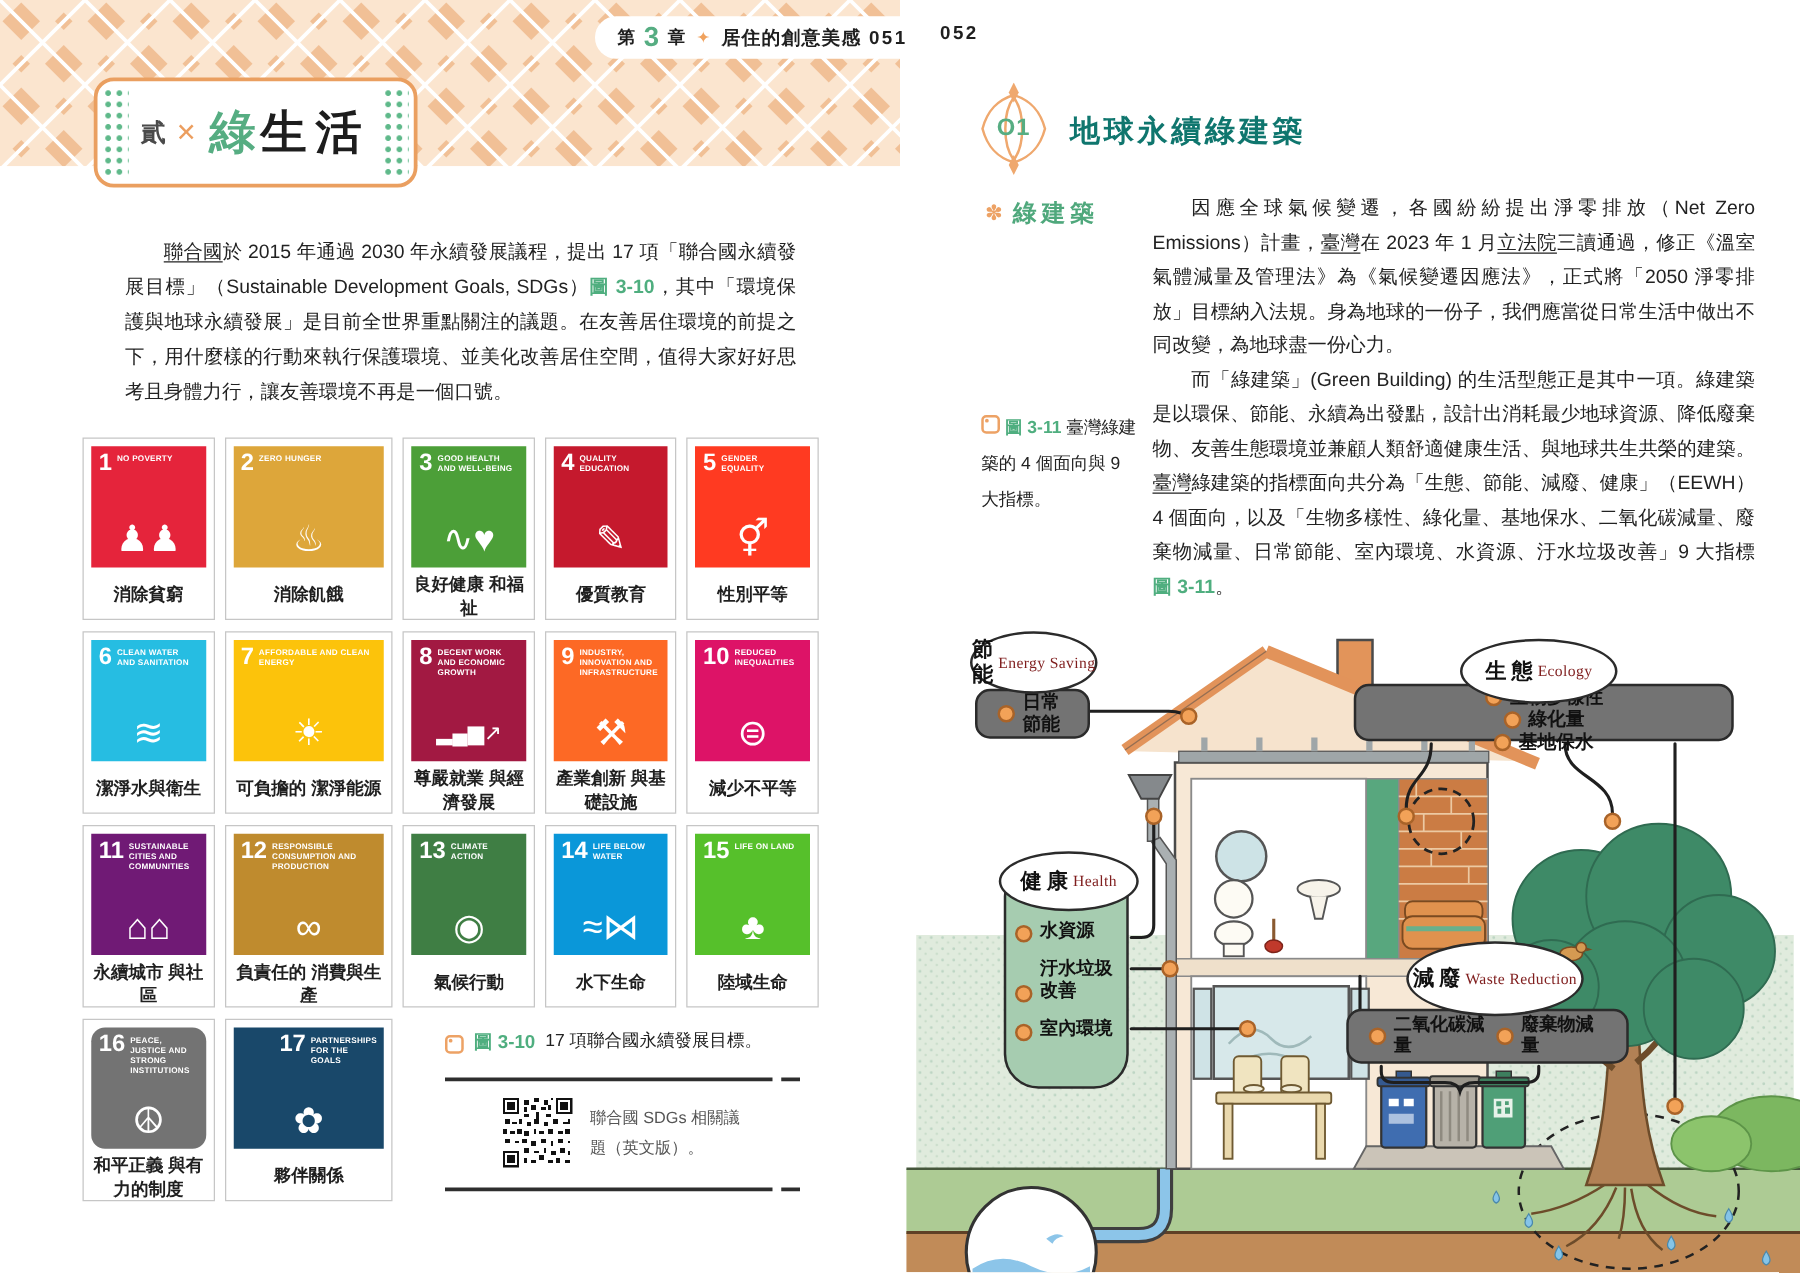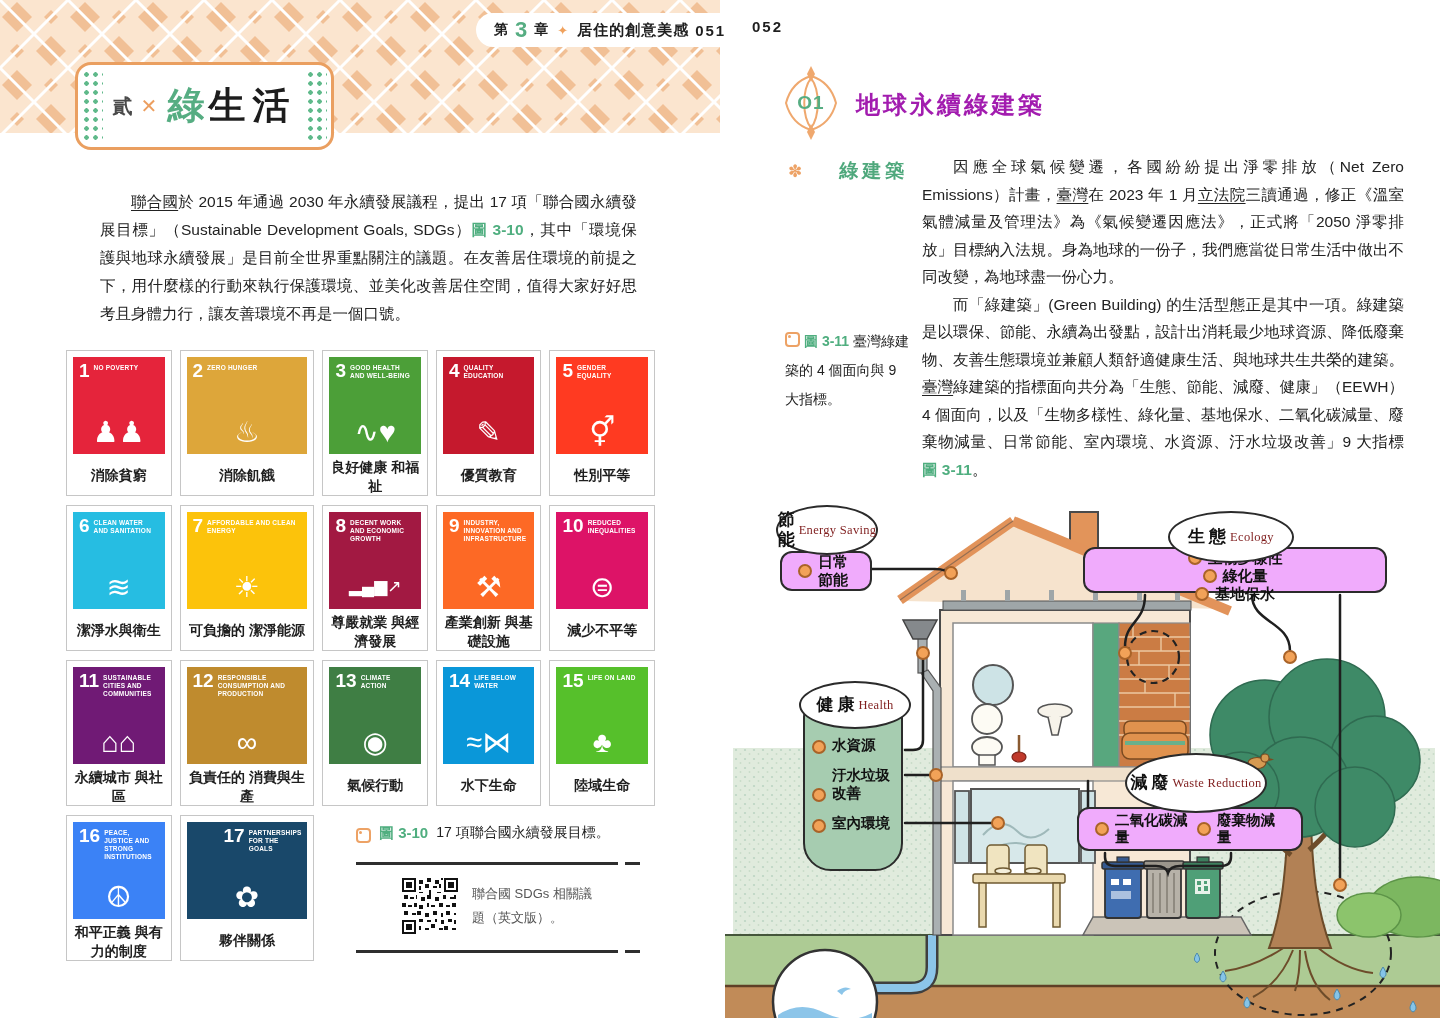--- a/index.html
+++ b/index.html
@@ -46,39 +46,39 @@
   .rule{position:absolute;left:356px;width:284px;display:flex;align-items:center;gap:7px;}
   .rule .long{flex:1;height:2.5px;background:#2e2e2e;}
   .rule .short{width:15px;height:2.5px;background:#2e2e2e;}
   .qr-row{position:absolute;left:402px;top:878px;display:flex;gap:14px;align-items:center;}
   .qr-note{font-size:13px;color:#555;line-height:1.85;width:128px;}
   
   .pagenum-right{position:absolute;left:752px;top:18px;font-weight:bold;font-size:15px;letter-spacing:2px;}
   .o1-badge{position:absolute;left:782px;top:66px;width:58px;height:74px;}
   .o1-text{position:absolute;left:782px;top:92px;width:58px;text-align:center;font-weight:bold;
     font-size:19px;color:#56ad82;letter-spacing:1px;}
-  .right-title{position:absolute;left:856px;top:89px;font-weight:bold;font-size:24px;letter-spacing:3px;color:#a21caf;}
+  .right-title{position:absolute;left:856px;top:89px;font-weight:bold;font-size:24px;letter-spacing:3px;color:#0f766e;}
   .section-label{position:absolute;left:788px;top:158px;display:flex;align-items:center;gap:8px;}
   .sl-flower{color:#eda265;font-size:17px;}
-  .sl-text{font-weight:bold;font-size:19px;color:#4fa87c;letter-spacing:4px;margin-left:29px;}
+  .sl-text{font-weight:bold;font-size:19px;color:#4fa87c;letter-spacing:4px;}
   .para-right{position:absolute;left:922px;top:153px;width:482px;font-size:15.5px;line-height:27.5px;
     text-align:justify;color:#222;}
   .para-right p{margin:0;text-indent:2em;}
   .fc-311{left:785px;top:327px;width:126px;display:block;font-size:13.5px;line-height:28px;color:#222;}
   .fc-311 .ficon{display:inline-block;vertical-align:-1px;margin:0 4px 0 0;}
   .fc-311 .fc-label{font-size:14px;}
   
   .diagram{position:absolute;left:725px;top:505px;width:715px;height:513px;}
   .scene{position:absolute;left:0;top:0;z-index:1;}
   .lbl{position:absolute;background:#fff;border:2px solid #2b2b2b;border-radius:50%;
     display:flex;align-items:center;justify-content:center;z-index:4;}
   .lbl .zh{font-weight:bold;font-size:17px;letter-spacing:4px;color:#111;line-height:1.15;}
   .lbl .en{font-family:"Liberation Serif","DejaVu Serif",serif;font-weight:normal;font-size:12.5px;
     color:#7f1d1d;line-height:1.15;letter-spacing:.3px;white-space:nowrap;}
-  .gbox{position:absolute;background:#f0abfc;border:2px solid #2b2b2b;border-radius:12px;
+  .gbox{position:absolute;background:#737373;border:2px solid #2b2b2b;border-radius:12px;
     display:flex;align-items:center;justify-content:space-around;z-index:3;padding:0 16px;box-sizing:border-box;}
   .gitem{display:flex;align-items:center;gap:6px;font-weight:bold;font-size:15px;color:#111;line-height:1.2;}
   .gdot{width:10px;height:10px;border-radius:50%;background:#f2a258;border:2px solid #a96328;flex:none;}
   .hbody{position:absolute;left:78px;top:198px;width:100px;height:168px;background:#a6ccb0;
     border:2px solid #2b2b2b;border-radius:14px 14px 28px 28px;z-index:3;box-sizing:border-box;
     display:flex;flex-direction:column;gap:13px;padding:32px 7px 10px;}
   .hbody .gitem{align-items:flex-end;font-size:14.5px;}
   .hbody .gdot{margin-top:3px;}
   .hellipse{left:74px;top:176px;width:108px;height:44px;}
   .waste-box .gitem{font-size:14.5px;}
@@ -270,21 +270,21 @@
         <div class="sdg-sq" style="background: rgb(86, 192, 43);">
           <div class="sdg-top">
             <span class="sdg-num">15</span>
             <span class="sdg-en">LIFE ON LAND</span>
           </div>
           <div class="sdg-glyph">♣</div>
         </div>
         <div class="sdg-zh">陸域生命</div>
       </div>
     <div class="sdg-card">
-        <div class="sdg-sq" style="background: #3b82f6;">
+        <div class="sdg-sq" style="background: #737373; border-radius: 11px;">
           <div class="sdg-top">
             <span class="sdg-num">16</span>
             <span class="sdg-en">PEACE, JUSTICE AND STRONG INSTITUTIONS</span>
           </div>
           <div class="sdg-glyph">☮</div>
         </div>
         <div class="sdg-zh">和平正義 與有力的制度</div>
       </div>
     <div class="sdg-card">
         <div class="sdg-sq" style="background: rgb(25, 72, 106); padding-left: 37px;">

